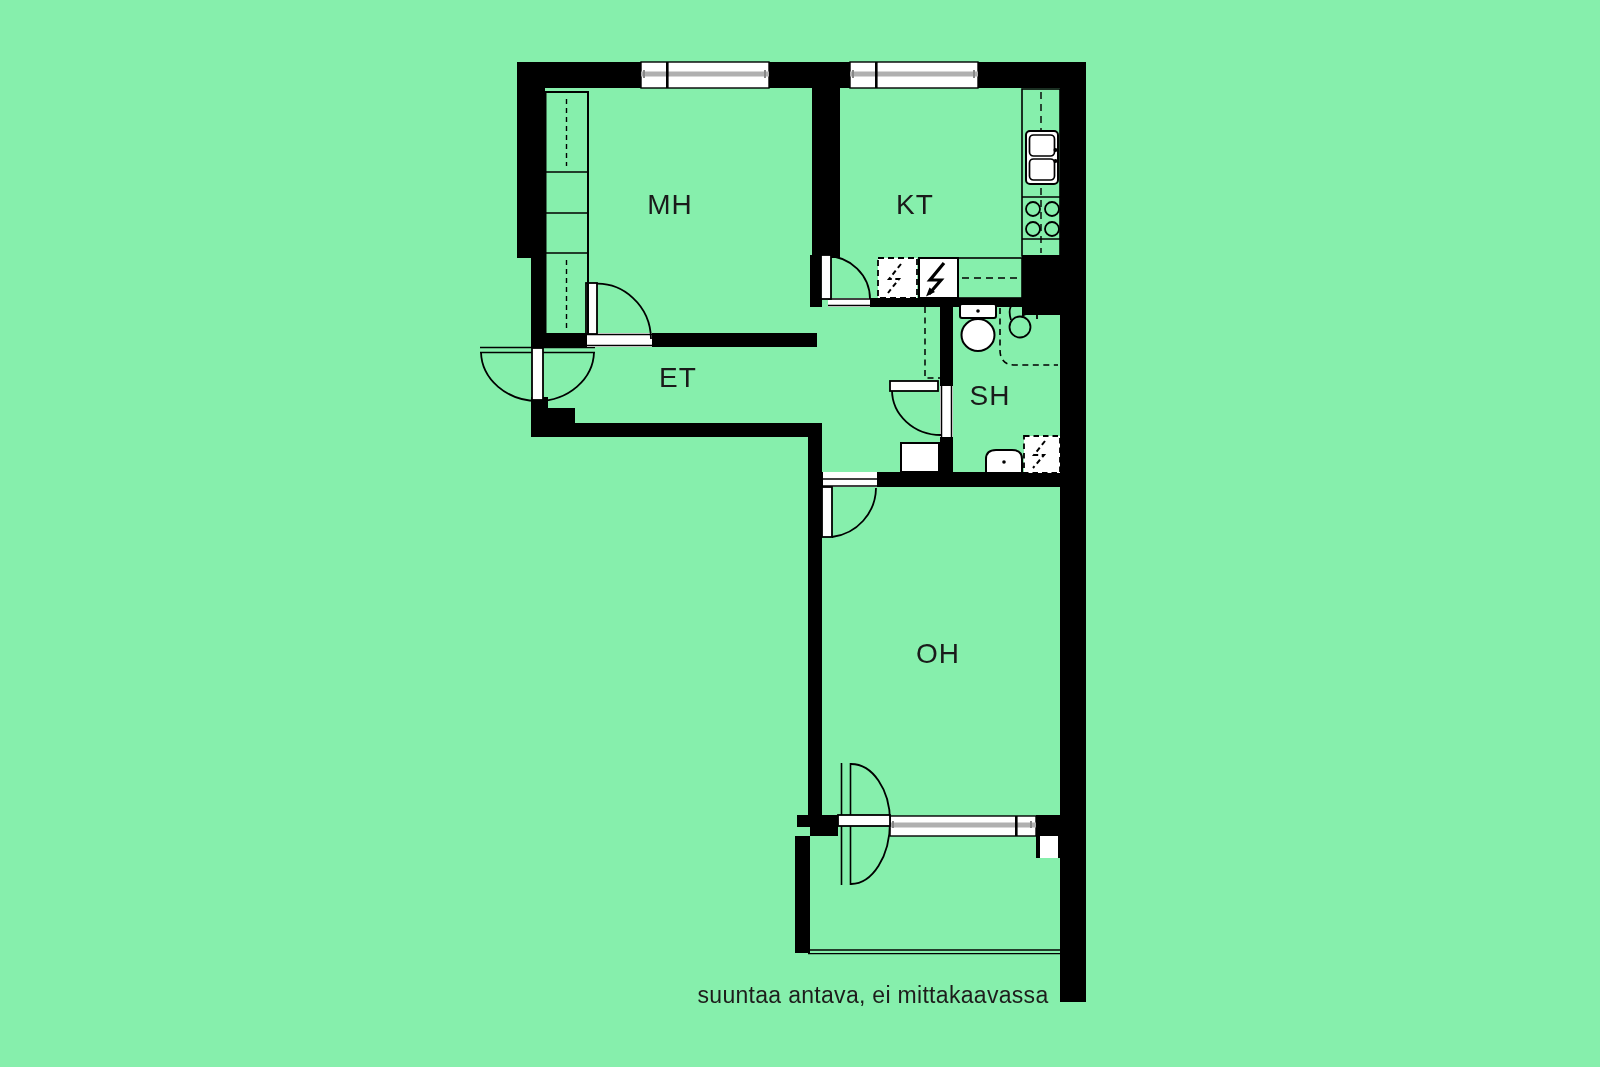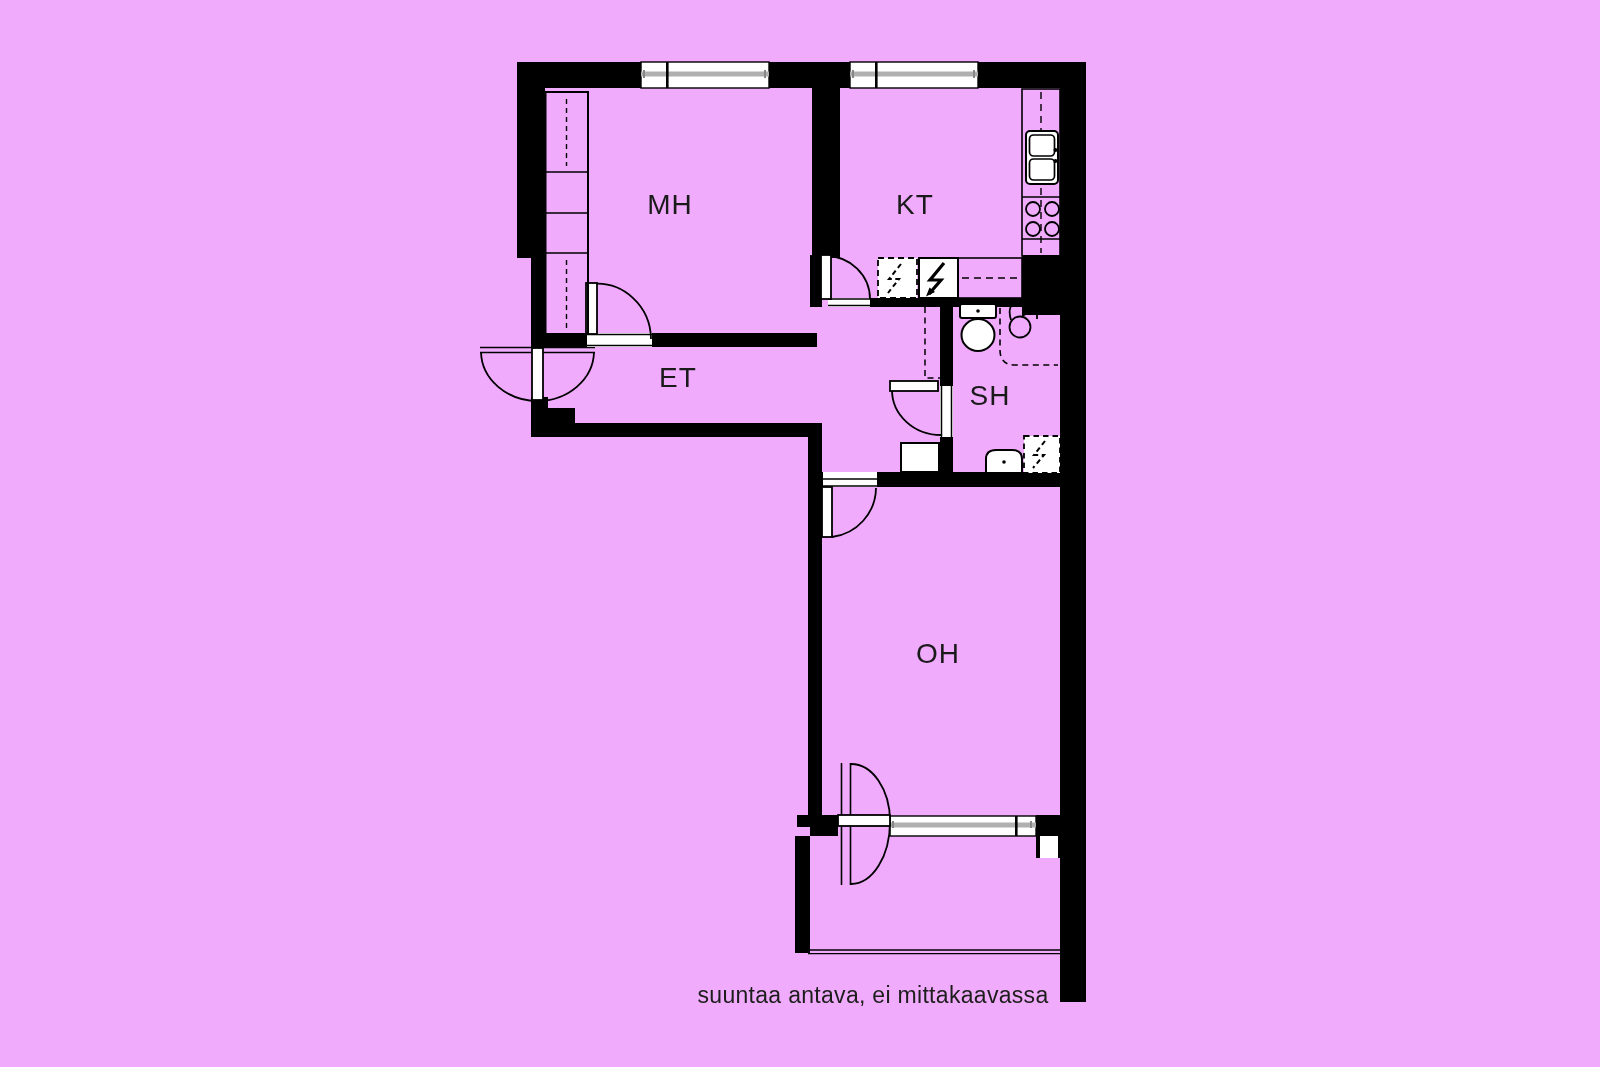--- a/index.html
+++ b/index.html
@@ -1,16 +1,16 @@
 <!DOCTYPE html>
 <html><head>
 <meta charset="utf-8">
 <style>
   html,body{margin:0;padding:0;background:#ffffff;}
-  #stage{position:relative;width:1600px;height:1067px;background:#f0abfc;overflow:hidden;
+  #stage{position:relative;width:1600px;height:1067px;background:#86efac;overflow:hidden;
          font-family:"Liberation Sans", sans-serif;}
   svg{position:absolute;left:0;top:0;}
   text.room-label{font-family:"Liberation Sans", sans-serif;font-size:28px;letter-spacing:1px;fill:#1a1a1a;}
   text.caption{font-family:"Liberation Sans", sans-serif;font-size:23px;letter-spacing:0.3px;fill:#1d1d1b;}
 </style>
 </head>
 <body>
 
 <div id="stage">
 <svg width="1600" height="1067" viewBox="0 0 1600 1067">

